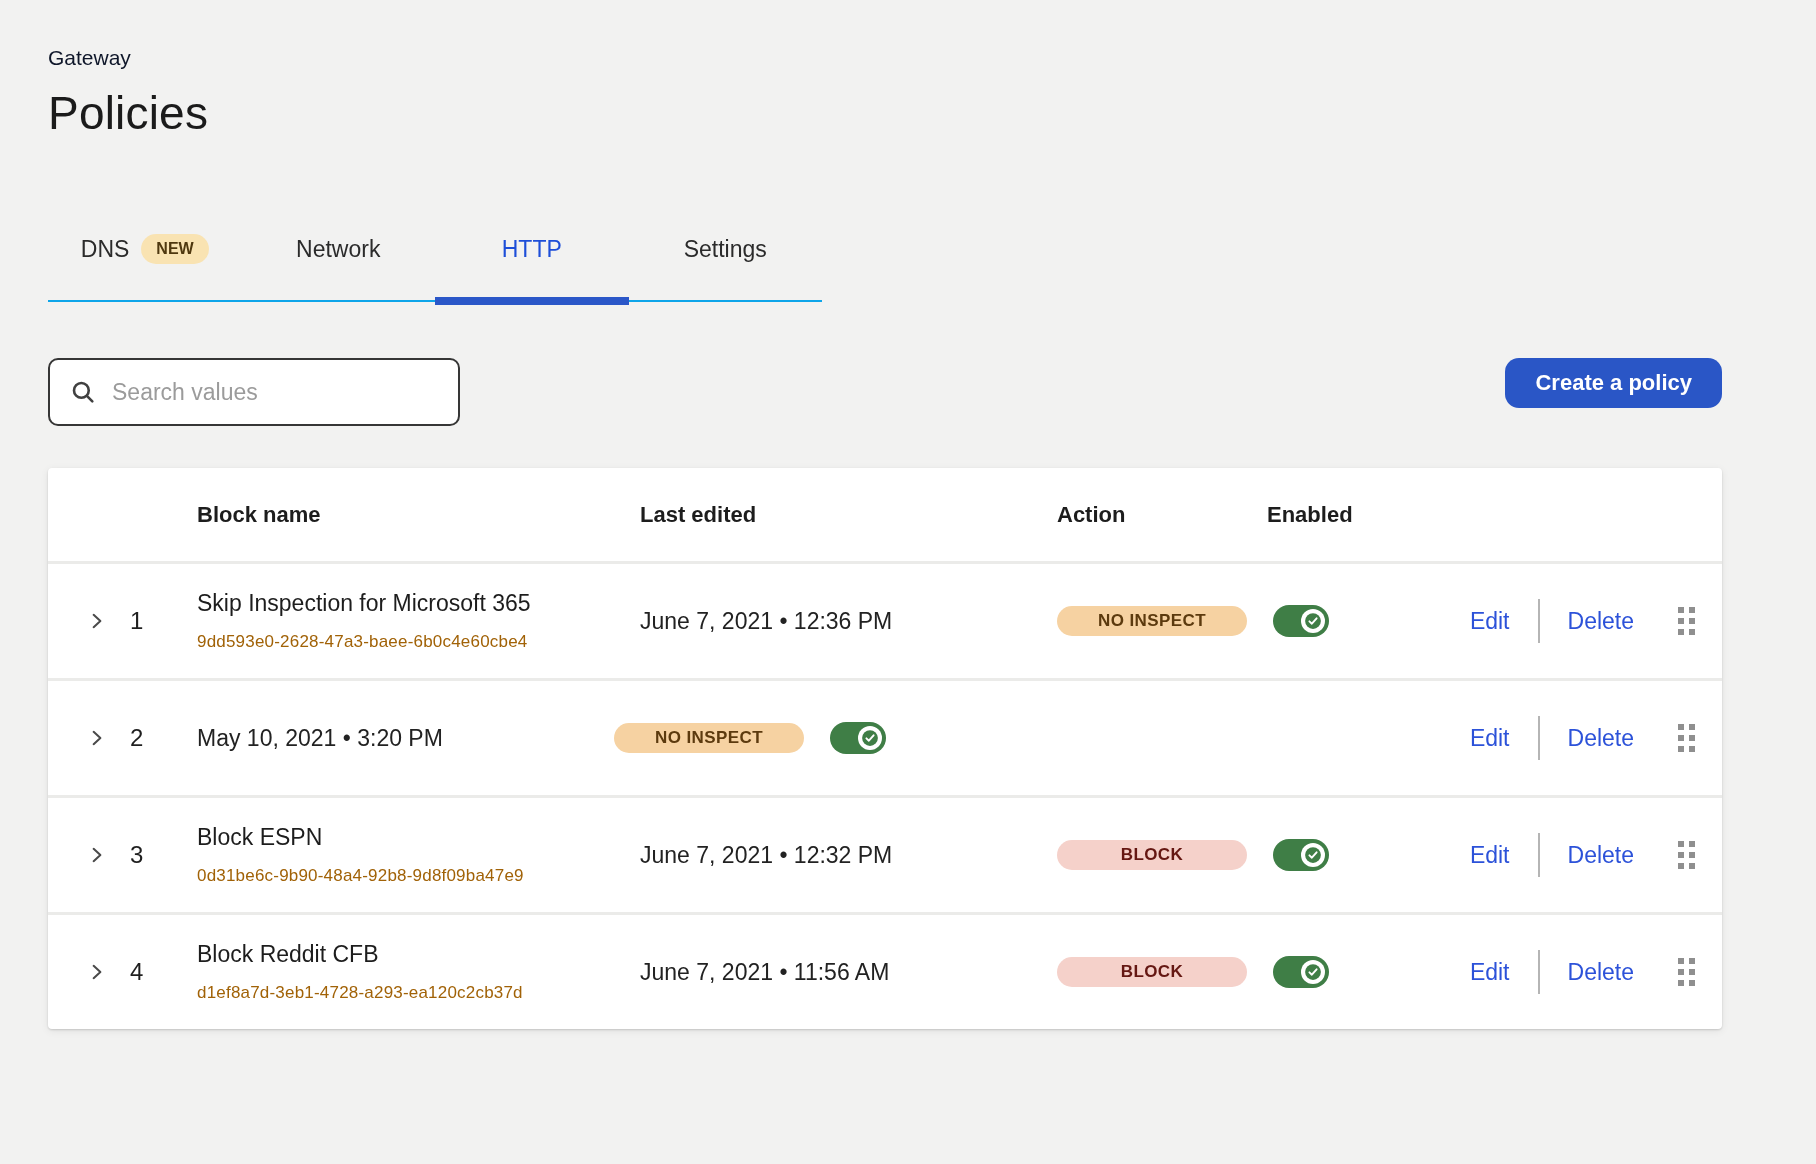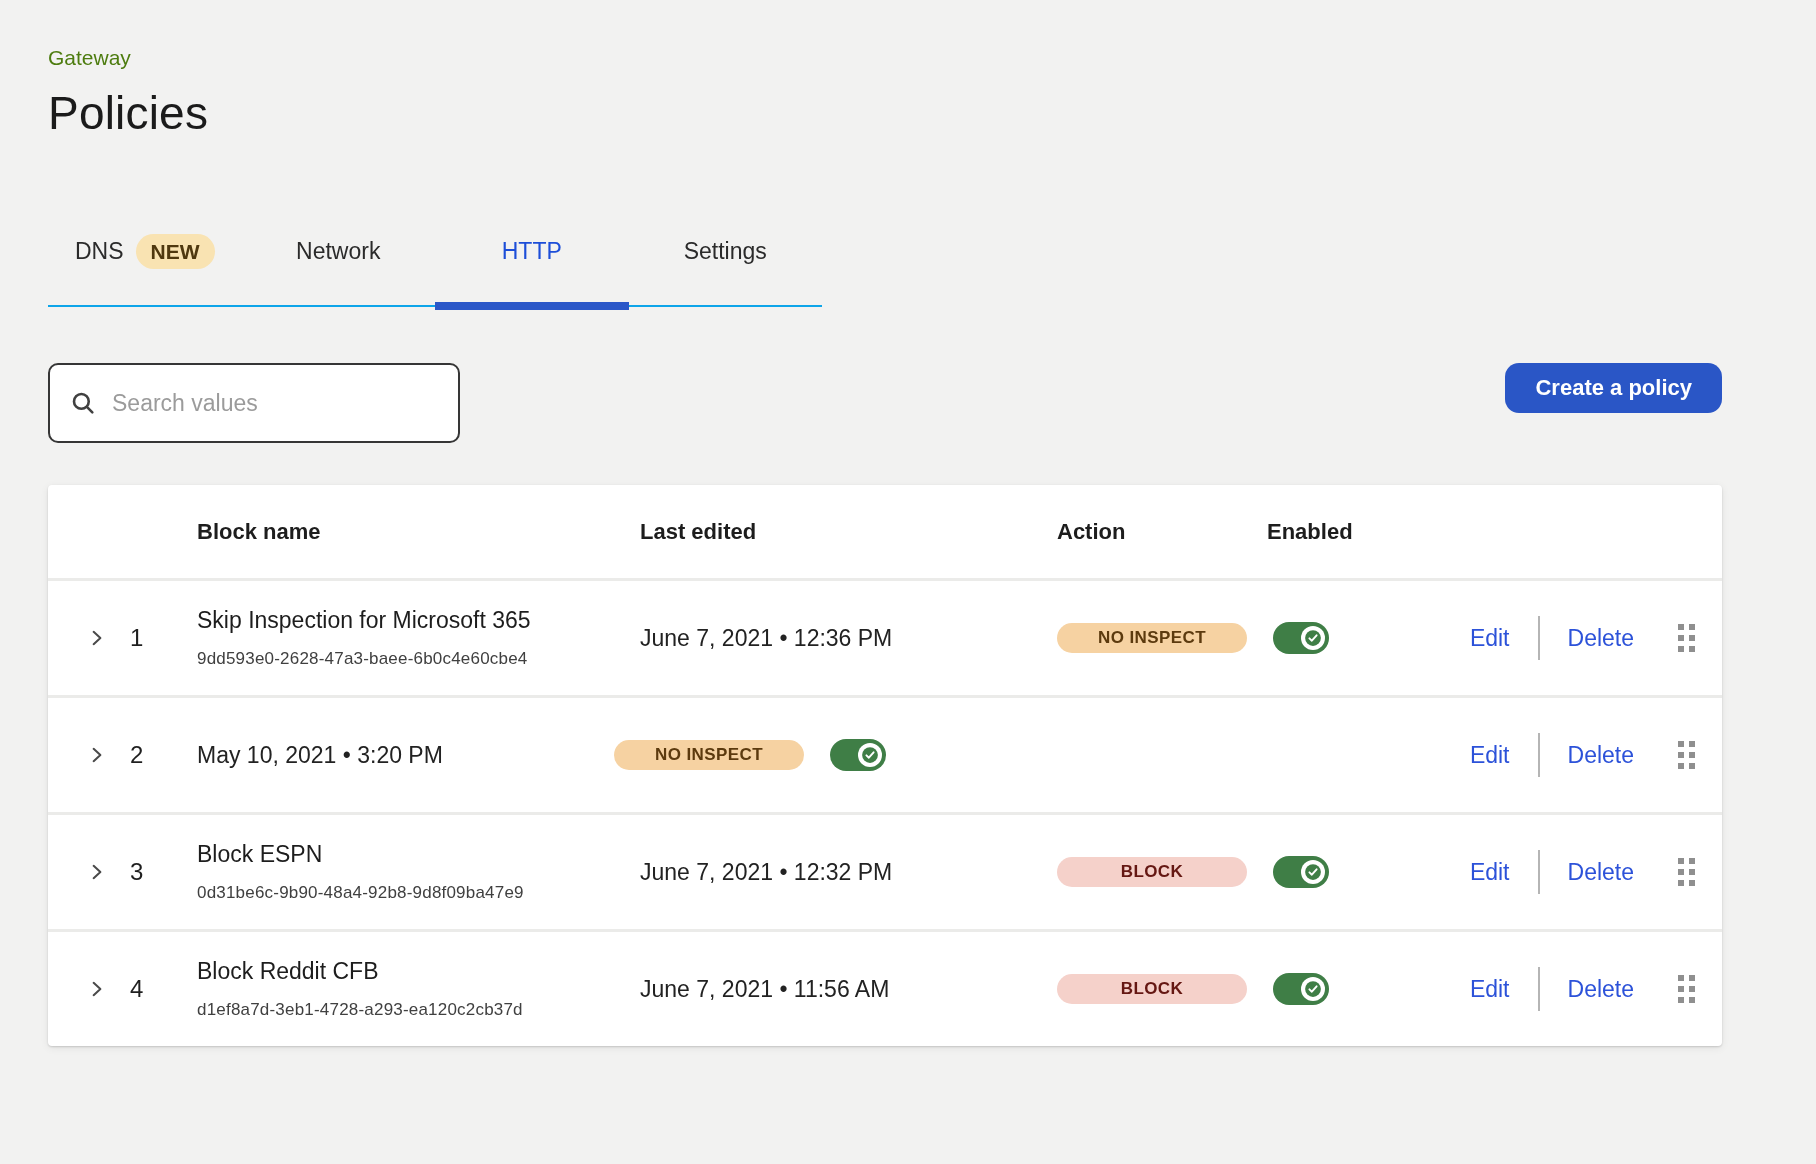--- a/index.html
+++ b/index.html
@@ -6,21 +6,21 @@
   html,body { width:1816px; height:1164px; }
   body {
     background:#f2f2f1;
     font-family:"Liberation Sans", sans-serif;
     color:#1f1f1f;
     overflow:hidden;
   }
   .page { padding:46px 0 0 48px; width:1770px; }
 
   
-  .breadcrumb { font-size:21px; color:#4d7c0f; }
+  .breadcrumb { font-size:21px; color:#0f172a; }
   .page-title { font-size:46px; font-weight:400; color:#1b1b1b; margin-top:16px; letter-spacing:.2px; }
 
   
   .tabs {
     width:774px; margin-top:94px;
     display:flex;
     border-bottom:2px solid #0ea5e9;
     position:relative;
   }
   .tab {
@@ -28,28 +28,28 @@
     padding-bottom:36px; font-size:23px; color:#2b2b2b;
     cursor:pointer; position:relative;
   }
   .tab.active { color:#1d4ed8; font-weight:400; }
   .tab.active::after {
     content:""; position:absolute; left:0; right:0; bottom:-5px; height:8px;
     background:#2b57c8;
   }
   .new-badge {
     background:#f9e3b2; color:#4f380f;
-    font-size:21px; font-weight:700;
+    font-size:16px; font-weight:700;
     padding:7px 15px; border-radius:18px; line-height:1;
   }
 
   
   .toolbar { width:1674px; margin-top:56px; display:flex; justify-content:space-between; align-items:flex-start; }
   .search-box {
-    width:412px; height:80px; background:#fff;
+    width:412px; height:68px; background:#fff;
     border:2px solid #363636; border-radius:10px;
     display:flex; align-items:center; padding:0 20px; gap:16px;
   }
   .search-box svg { flex:0 0 auto; }
   .search-box input {
     border:none; outline:none; width:100%;
     font-family:"Liberation Sans", sans-serif;
     font-size:23px; color:#333; background:transparent;
   }
   .search-box input::placeholder { color:#9b9b9b; }
@@ -73,21 +73,21 @@
   .cell-name   { width:443px; flex:0 0 auto; }
   .cell-date   { width:417px; flex:0 0 auto; font-size:23px; color:#222; }
   .cell-action { width:210px; flex:0 0 auto; }
   .cell-enabled{ width:150px; flex:0 0 auto; display:flex; align-items:center; }
   .cell-actions{ flex:1; display:flex; align-items:center; justify-content:flex-end; padding-right:27px; }
 
   .chevron { margin-left:40px; width:18px; height:18px; cursor:pointer; display:flex; }
   .row-num { margin-left:24px; font-size:24px; color:#1f1f1f; }
 
   .policy-name { font-size:23px; color:#1d1d1d; }
-  .policy-id   { font-size:17px; color:#404040; margin-top:15px; letter-spacing:.2px; }
+  .policy-id   { font-size:17px; color:#a16207; margin-top:15px; letter-spacing:.2px; }
 
   .badge {
     width:190px; height:30px; border-radius:15px;
     display:flex; align-items:center; justify-content:center;
     font-size:17px; font-weight:700; letter-spacing:.4px;
   }
   .badge-no-inspect { background:#f6d2a2; color:#5c3a0e; }
   .badge-block      { background:#f5d1ca; color:#651712; }
 
   .toggle {

